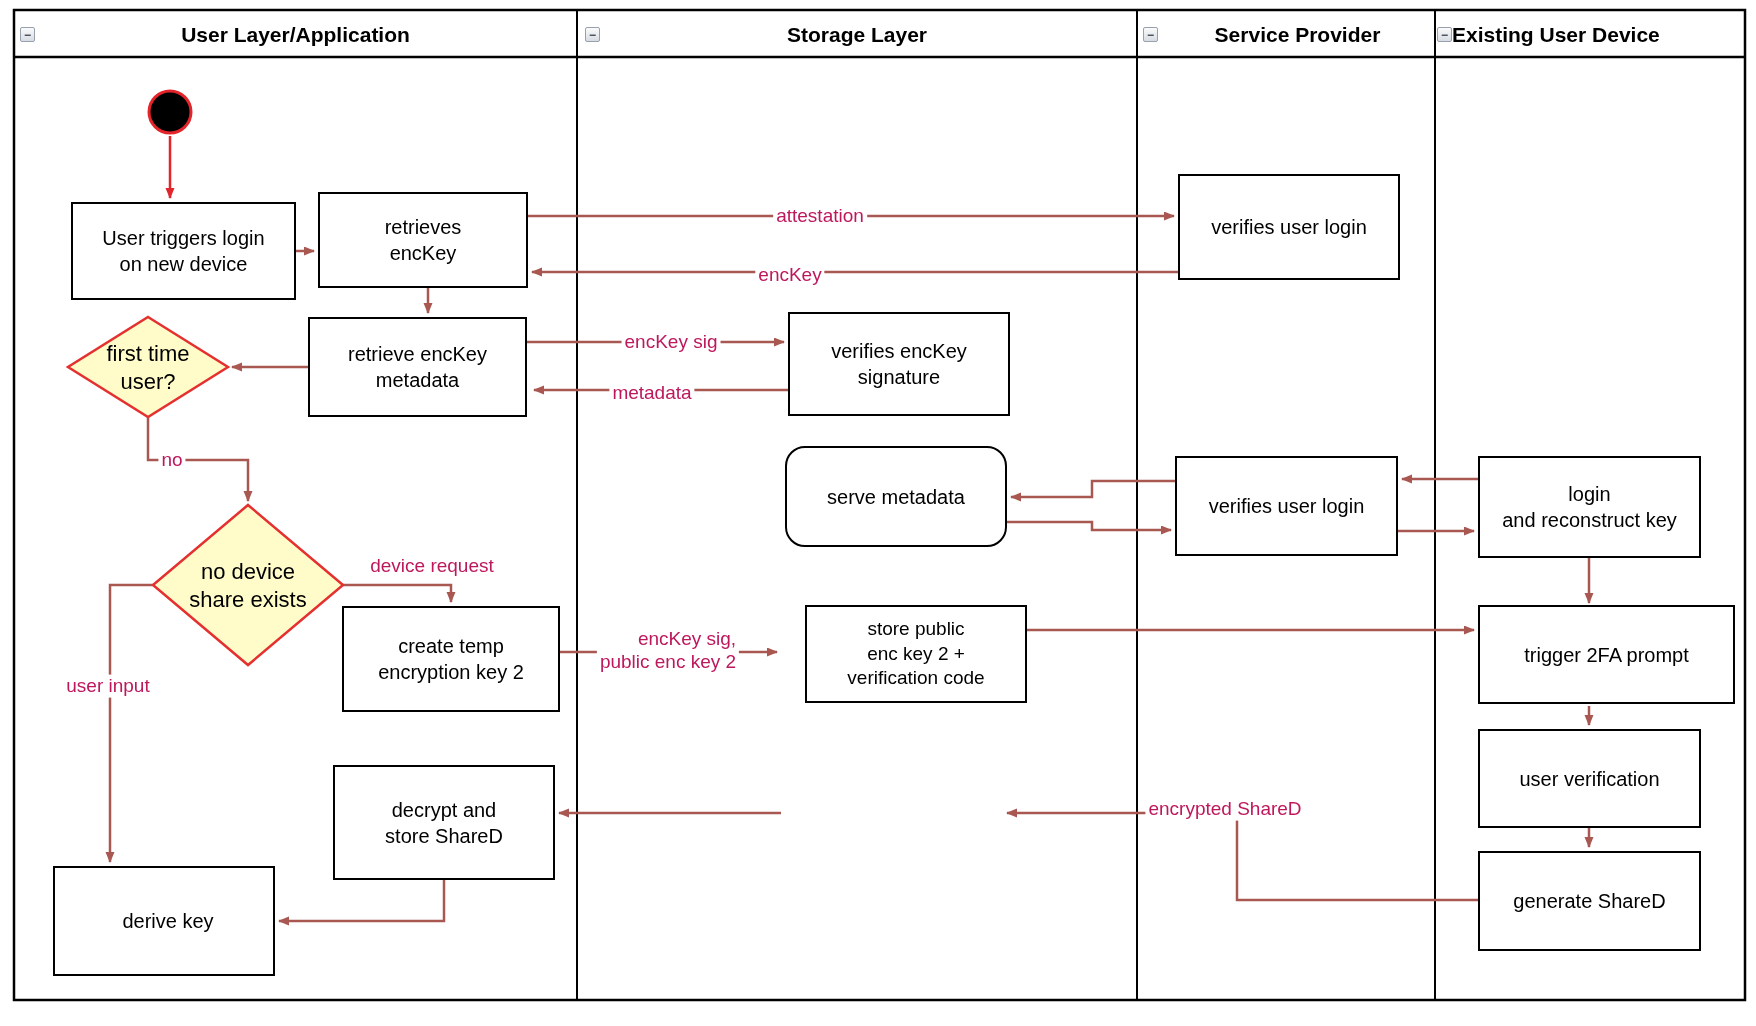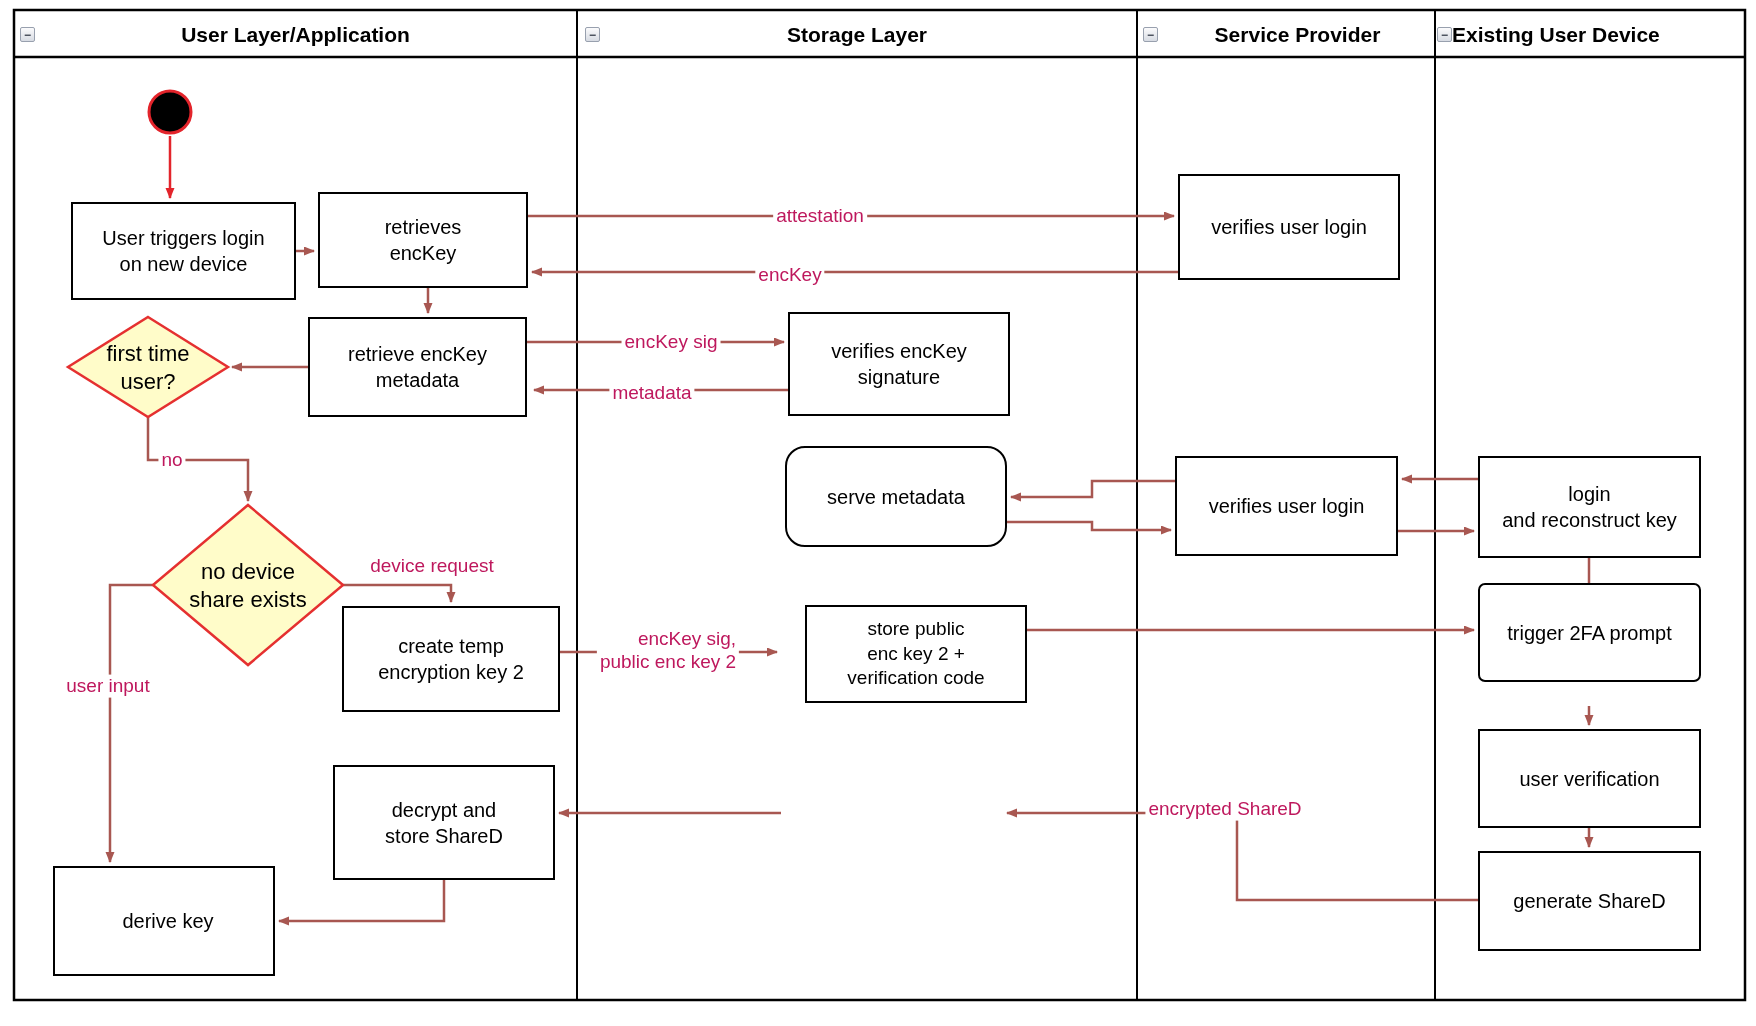--- a/index.html
+++ b/index.html
@@ -90,21 +90,21 @@
 encKey</div>
   <div class="node" style="left:308px;top:317px;width:219px;height:100px;">retrieve encKey
 metadata</div>
   <div class="node" style="left:1178px;top:174px;width:222px;height:106px;">verifies user login</div>
   <div class="node" style="left:788px;top:312px;width:222px;height:104px;">verifies encKey
 signature</div>
   <div class="node" style="left:785px;top:446px;width:222px;height:101px;border-radius:20px;">serve metadata</div>
   <div class="node" style="left:1175px;top:456px;width:223px;height:100px;">verifies user login</div>
   <div class="node" style="left:1478px;top:456px;width:223px;height:102px;">login
 and reconstruct key</div>
-  <div class="node" style="left:1478px;top:583px;width:223px;height:99px;border-radius:7px;">trigger 2FA prompt</div>
+  <div class="node" style="left:1478px;top:605px;width:257px;height:99px;">trigger 2FA prompt</div>
   <div class="node" style="left:1478px;top:729px;width:223px;height:99px;">user verification</div>
   <div class="node" style="left:1478px;top:851px;width:223px;height:100px;">generate ShareD</div>
   <div class="node" style="left:342px;top:606px;width:218px;height:106px;">create temp
 encryption key 2</div>
   <div class="node" style="left:781px;top:605px;width:222px;height:98px;font-size:19px;margin-left:24px;">store public
 enc key 2 +
 verification code</div>
   <div class="node" style="left:333px;top:765px;width:222px;height:115px;">decrypt and
 store ShareD</div>
   <div class="node" style="left:53px;top:866px;width:222px;height:110px;padding-left:8px;">derive key</div>

